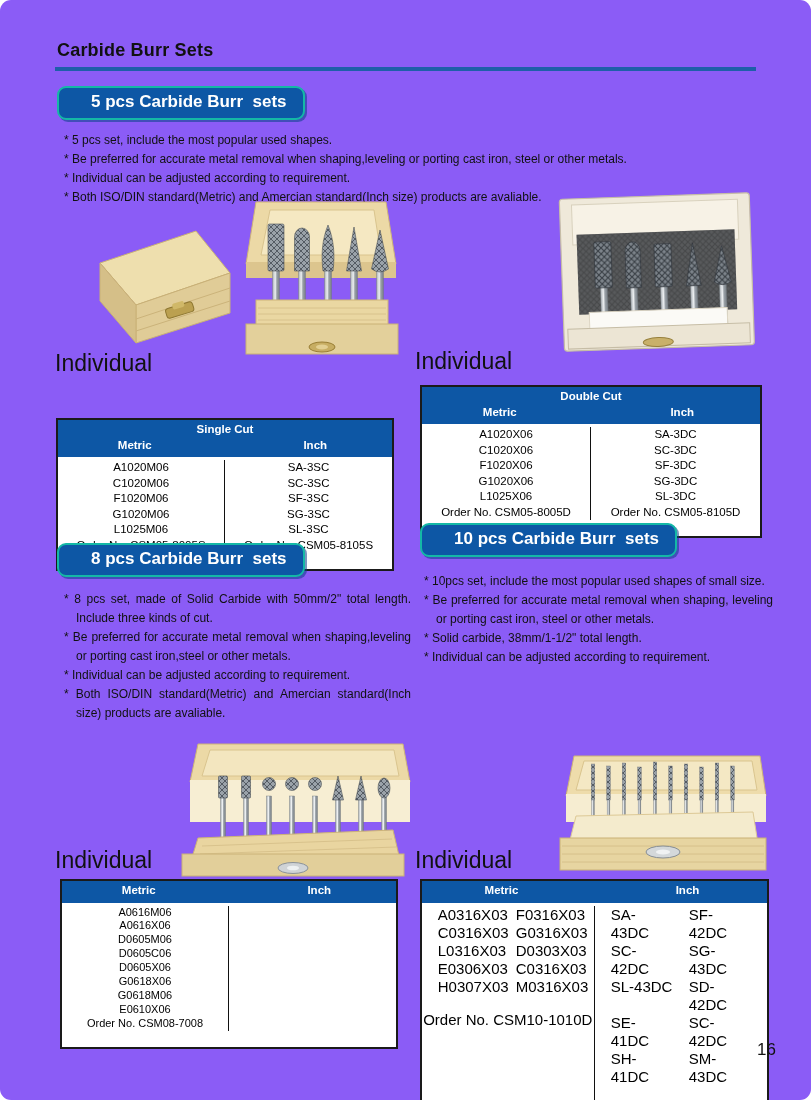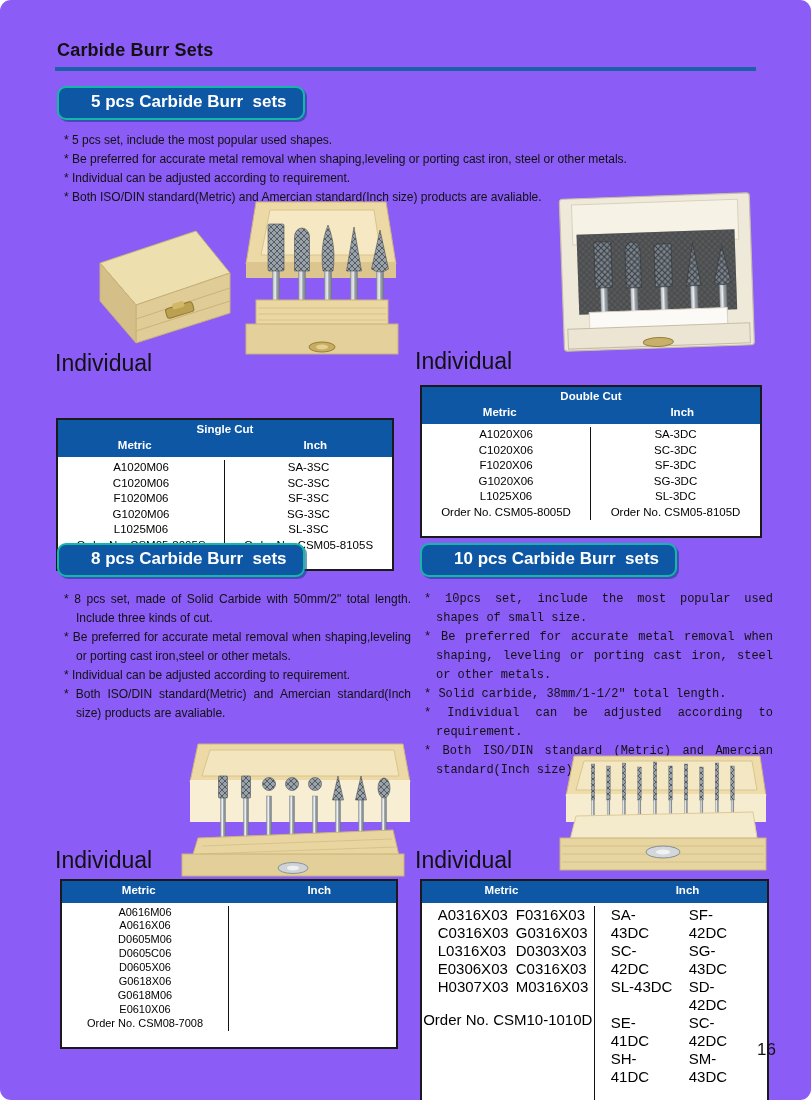--- a/index.html
+++ b/index.html
@@ -194,35 +194,34 @@
         <div>SC-3DC</div>
         <div>SF-3DC</div>
         <div>SG-3DC</div>
         <div>SL-3DC</div>
         <div>Order No. CSM05-8105D</div>
       </div>
     </div>
   </div>
 
   <div class="abs badge" style="left:57px;top:543px;">8 pcs Carbide Burr  sets</div>
-  <div class="abs badge" style="left:420px;top:543px;">10 pcs Carbide Burr  sets</div>
+  <div class="abs badge" style="left:420px;top:523px;">10 pcs Carbide Burr  sets</div>
 
   <ul class="abs bullets justify" style="left:60px;top:586px;width:347px;">
     <li>* 8 pcs set, made of Solid Carbide with 50mm/2" total length. Include three kinds of cut.</li>
     <li>* Be preferred for accurate metal removal when shaping,leveling or porting cast iron,steel or other metals.</li>
     <li>* Individual can be adjusted according to requirement.</li>
     <li>* Both ISO/DIN standard(Metric) and Amercian standard(Inch size) products are avaliable.</li>
   </ul>
 
-  <ul class="abs bullets justify" style="left:420px;top:586px;width:349px;font-family:Liberation Mono, monospace;">
+  <ul class="abs bullets justify" style="left:420px;top:568px;width:349px;">
     <li>* 10pcs set, include the most popular used shapes of small size.</li>
     <li>* Be preferred for accurate metal removal when shaping, leveling or porting cast iron, steel or other metals.</li>
     <li>* Solid carbide, 38mm/1-1/2" total length.</li>
     <li>* Individual can be adjusted according to requirement.</li>
-    <li>* Both ISO/DIN standard (Metric) and Amercian standard(Inch size) products are avaliable.</li>
   </ul>
 
   <svg class="abs" style="left:168px;top:742px;" width="252" height="136" viewBox="0 0 252 136">
     <polygon points="30,2 235,2 242,40 22,40" fill="#ecd9a6" stroke="#cdb379" stroke-width="1"></polygon>
     <polygon points="42,8 226,8 231,34 34,34" fill="#f3e6bf" stroke="#d9c48e" stroke-width="1"></polygon>
     <rect x="22" y="38" width="220" height="42" fill="#f7eed3"></rect>
 
     <g fill="url(#steel)" stroke="#70777d" stroke-width="0.4">
       <rect x="52.5" y="54" width="5" height="54"></rect>
         <rect x="75.5" y="54" width="5" height="54"></rect>

